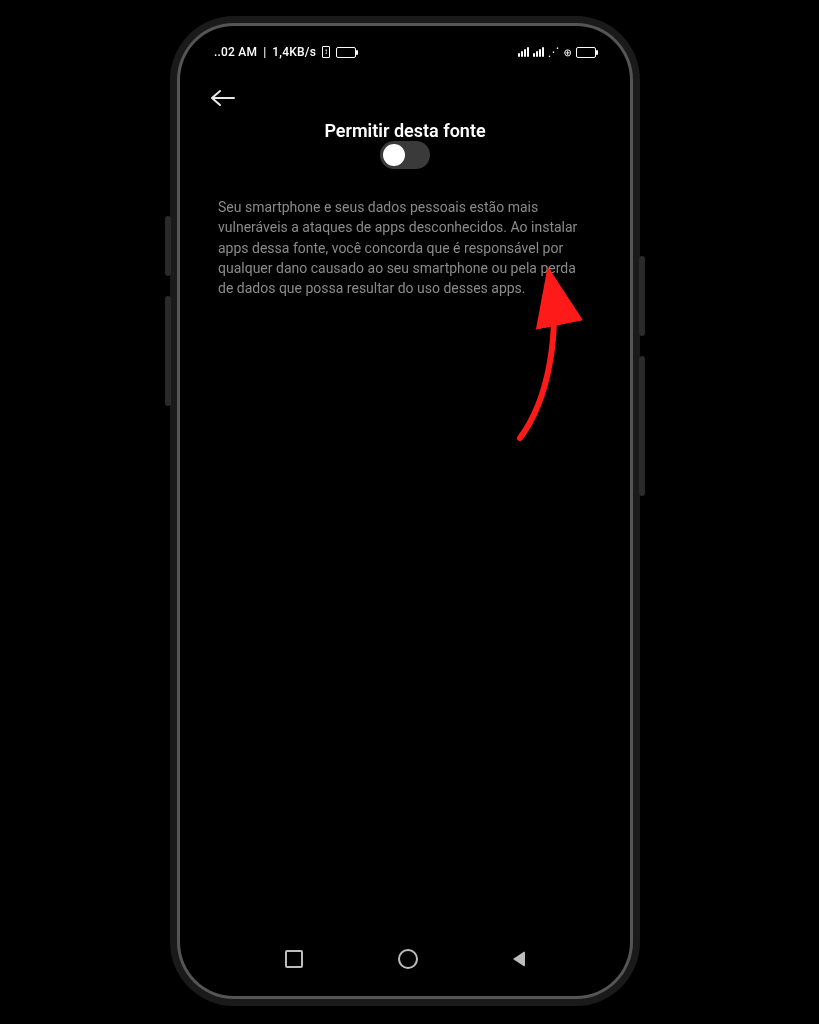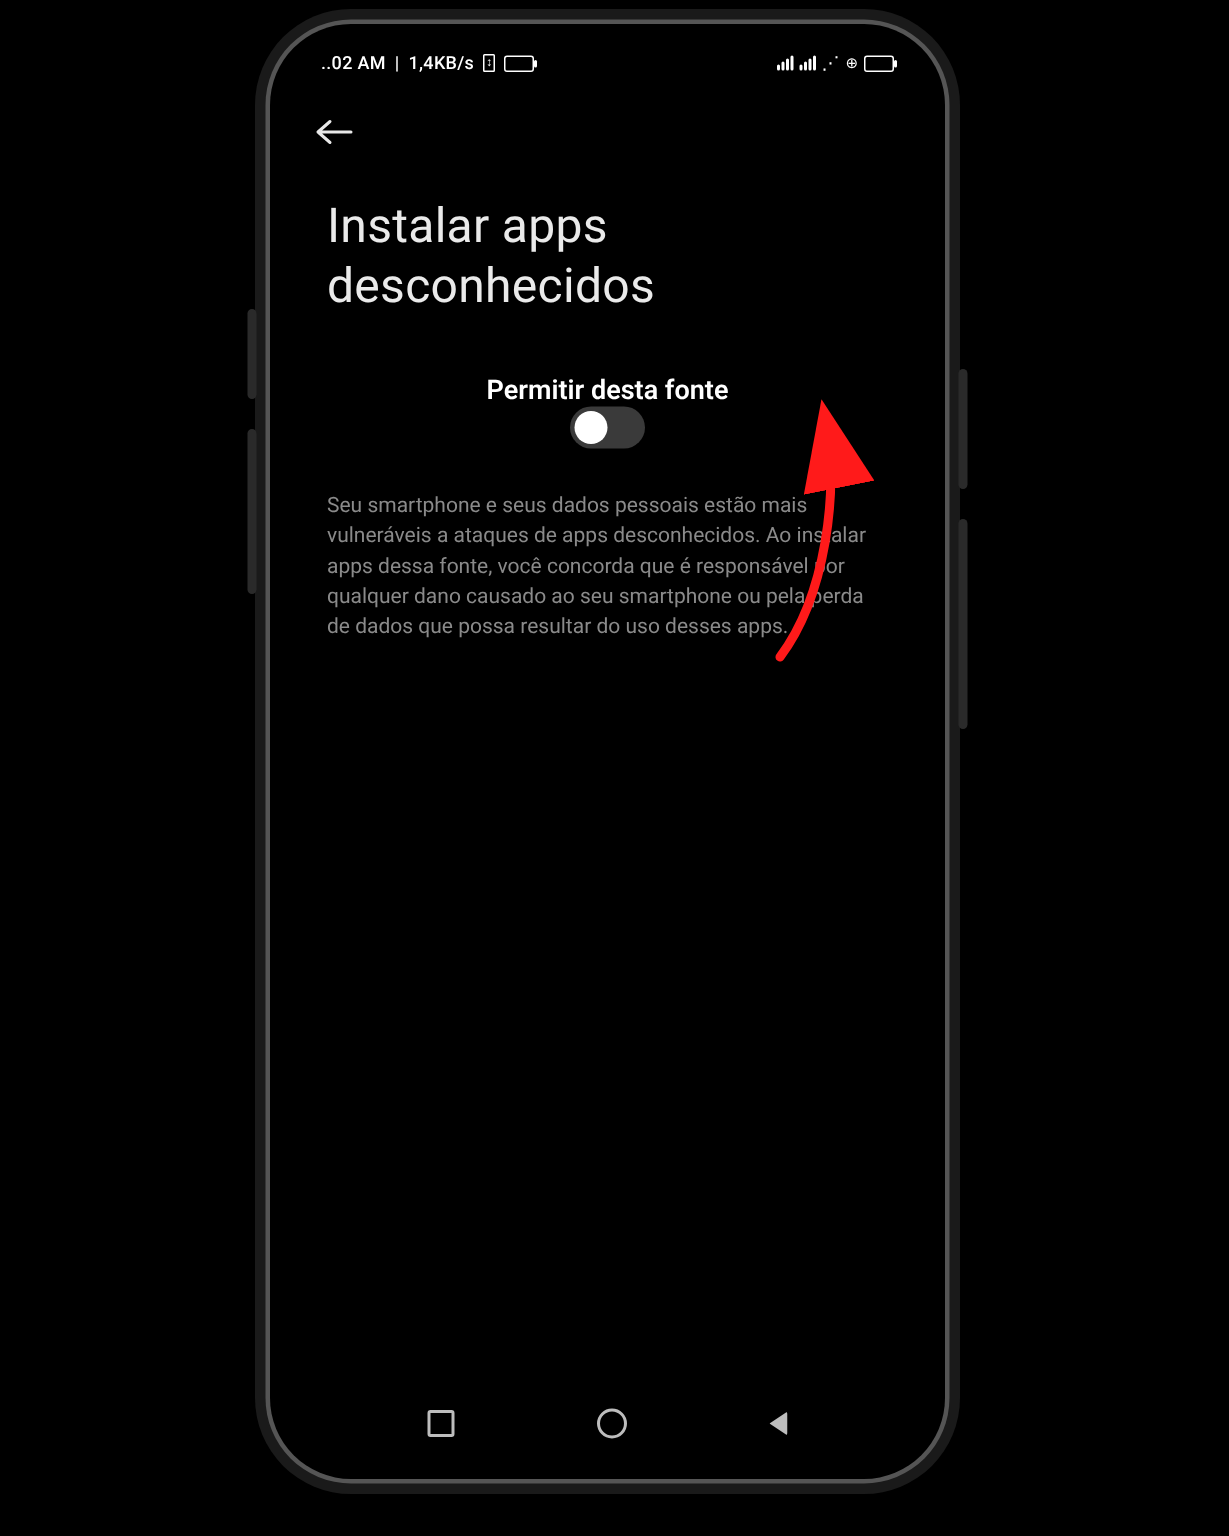--- a/index.html
+++ b/index.html
@@ -10,21 +10,21 @@
     background: #000;
     font-family: -apple-system, BlinkMacSystemFont, "Segoe UI", Roboto, sans-serif;
     position: relative;
     overflow: hidden;
   }
 
   
   .phone-frame {
     position: absolute;
     left: 180px;
-    top: 16px;
+    top: 26px;
     width: 450px;
     height: 970px;
     border-radius: 54px;
     background: #000;
     box-shadow:
       0 0 0 3px #555,
       0 0 0 10px #1a1a1a,
       0 30px 60px rgba(0,0,0,0.5);
   }
 
@@ -238,21 +238,20 @@
     </div>
 
     <div class="back-row">
       <div class="back-arrow">
         <svg width="26" height="20" viewBox="0 0 26 20">
           <path d="M2 10 H24 M2 10 L10 3 M2 10 L10 17" stroke="#e8e8e8" stroke-width="2" fill="none" stroke-linecap="round" stroke-linejoin="round"></path>
         </svg>
       </div>
     </div>
 
-    <div class="title">Instalar apps desconhecidos</div>
 
     <div class="setting-row">
       <div class="setting-label">Permitir desta fonte</div>
       <div class="toggle">
         <div class="knob"></div>
       </div>
     </div>
 
     <div class="desc">Seu smartphone e seus dados pessoais estão mais vulneráveis a ataques de apps desconhecidos. Ao instalar apps dessa fonte, você concorda que é responsável por qualquer dano causado ao seu smartphone ou pela perda de dados que possa resultar do uso desses apps.</div>
 

